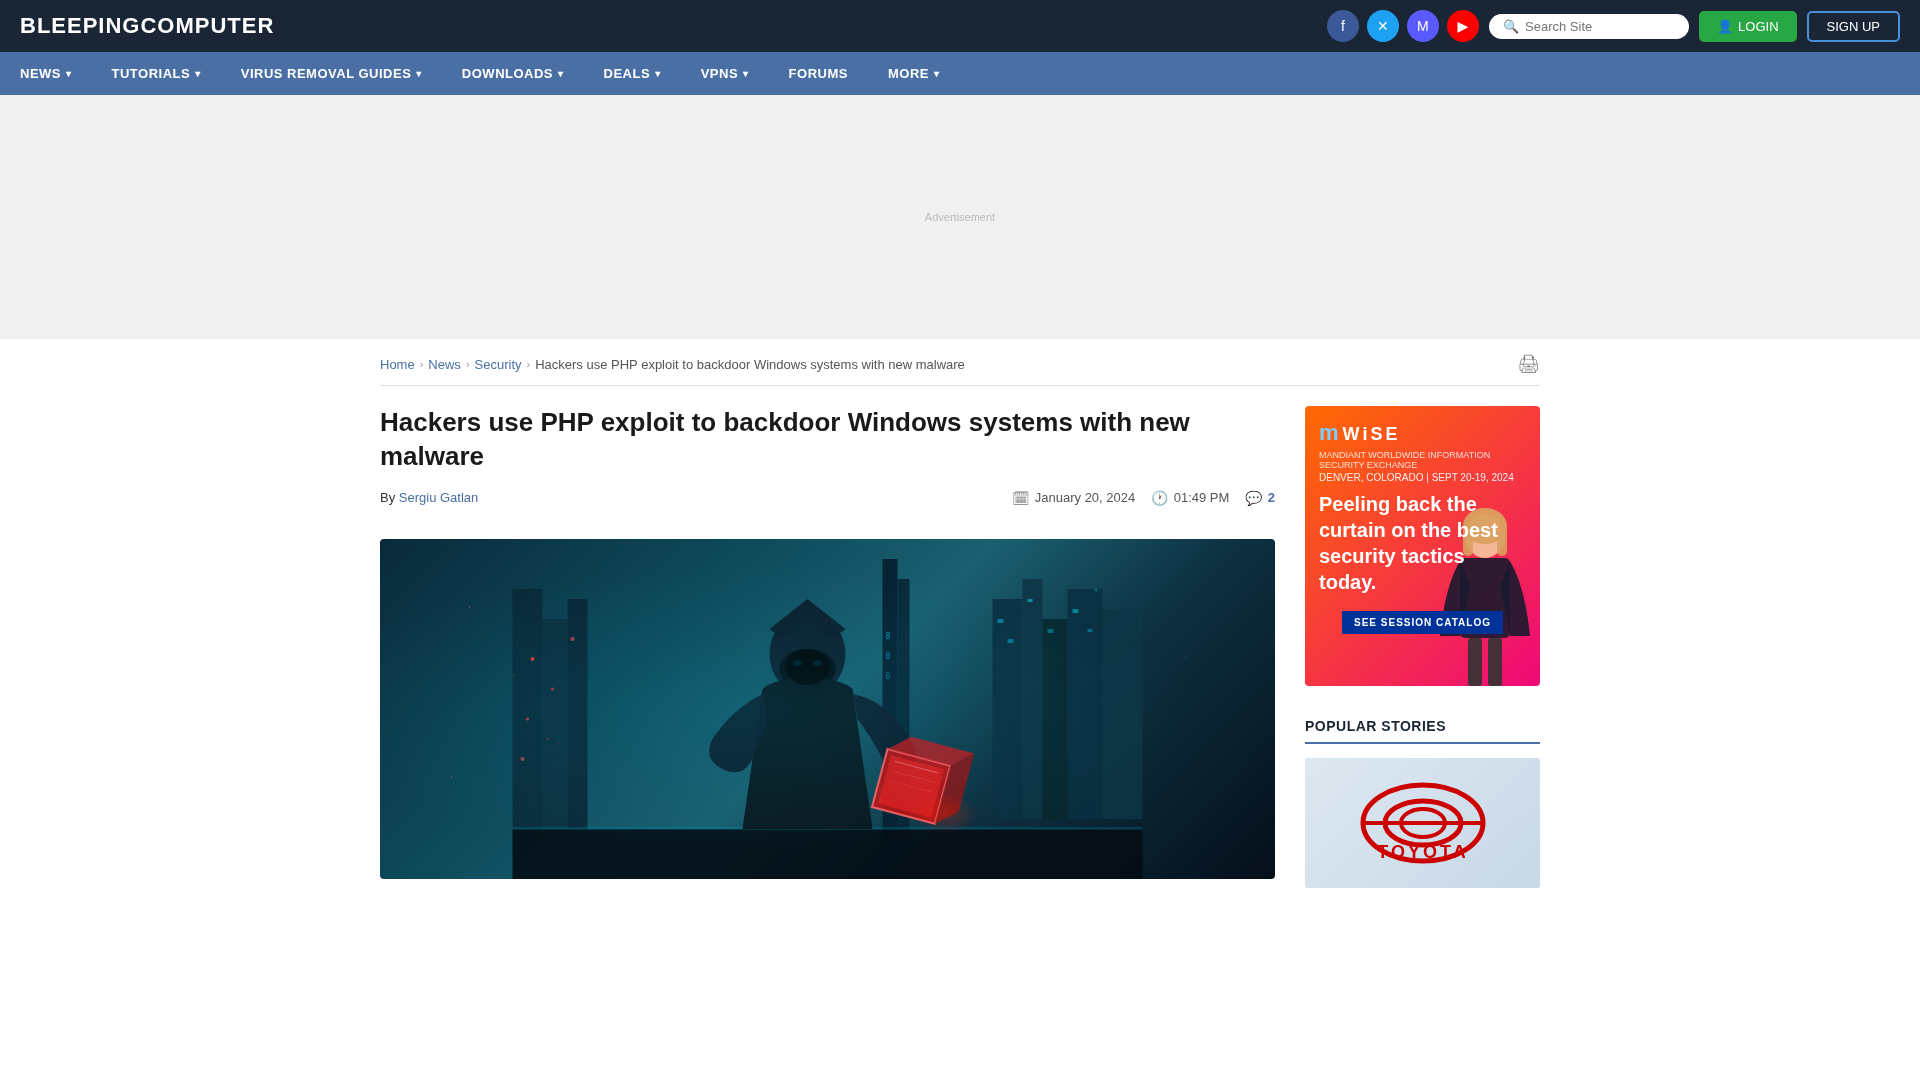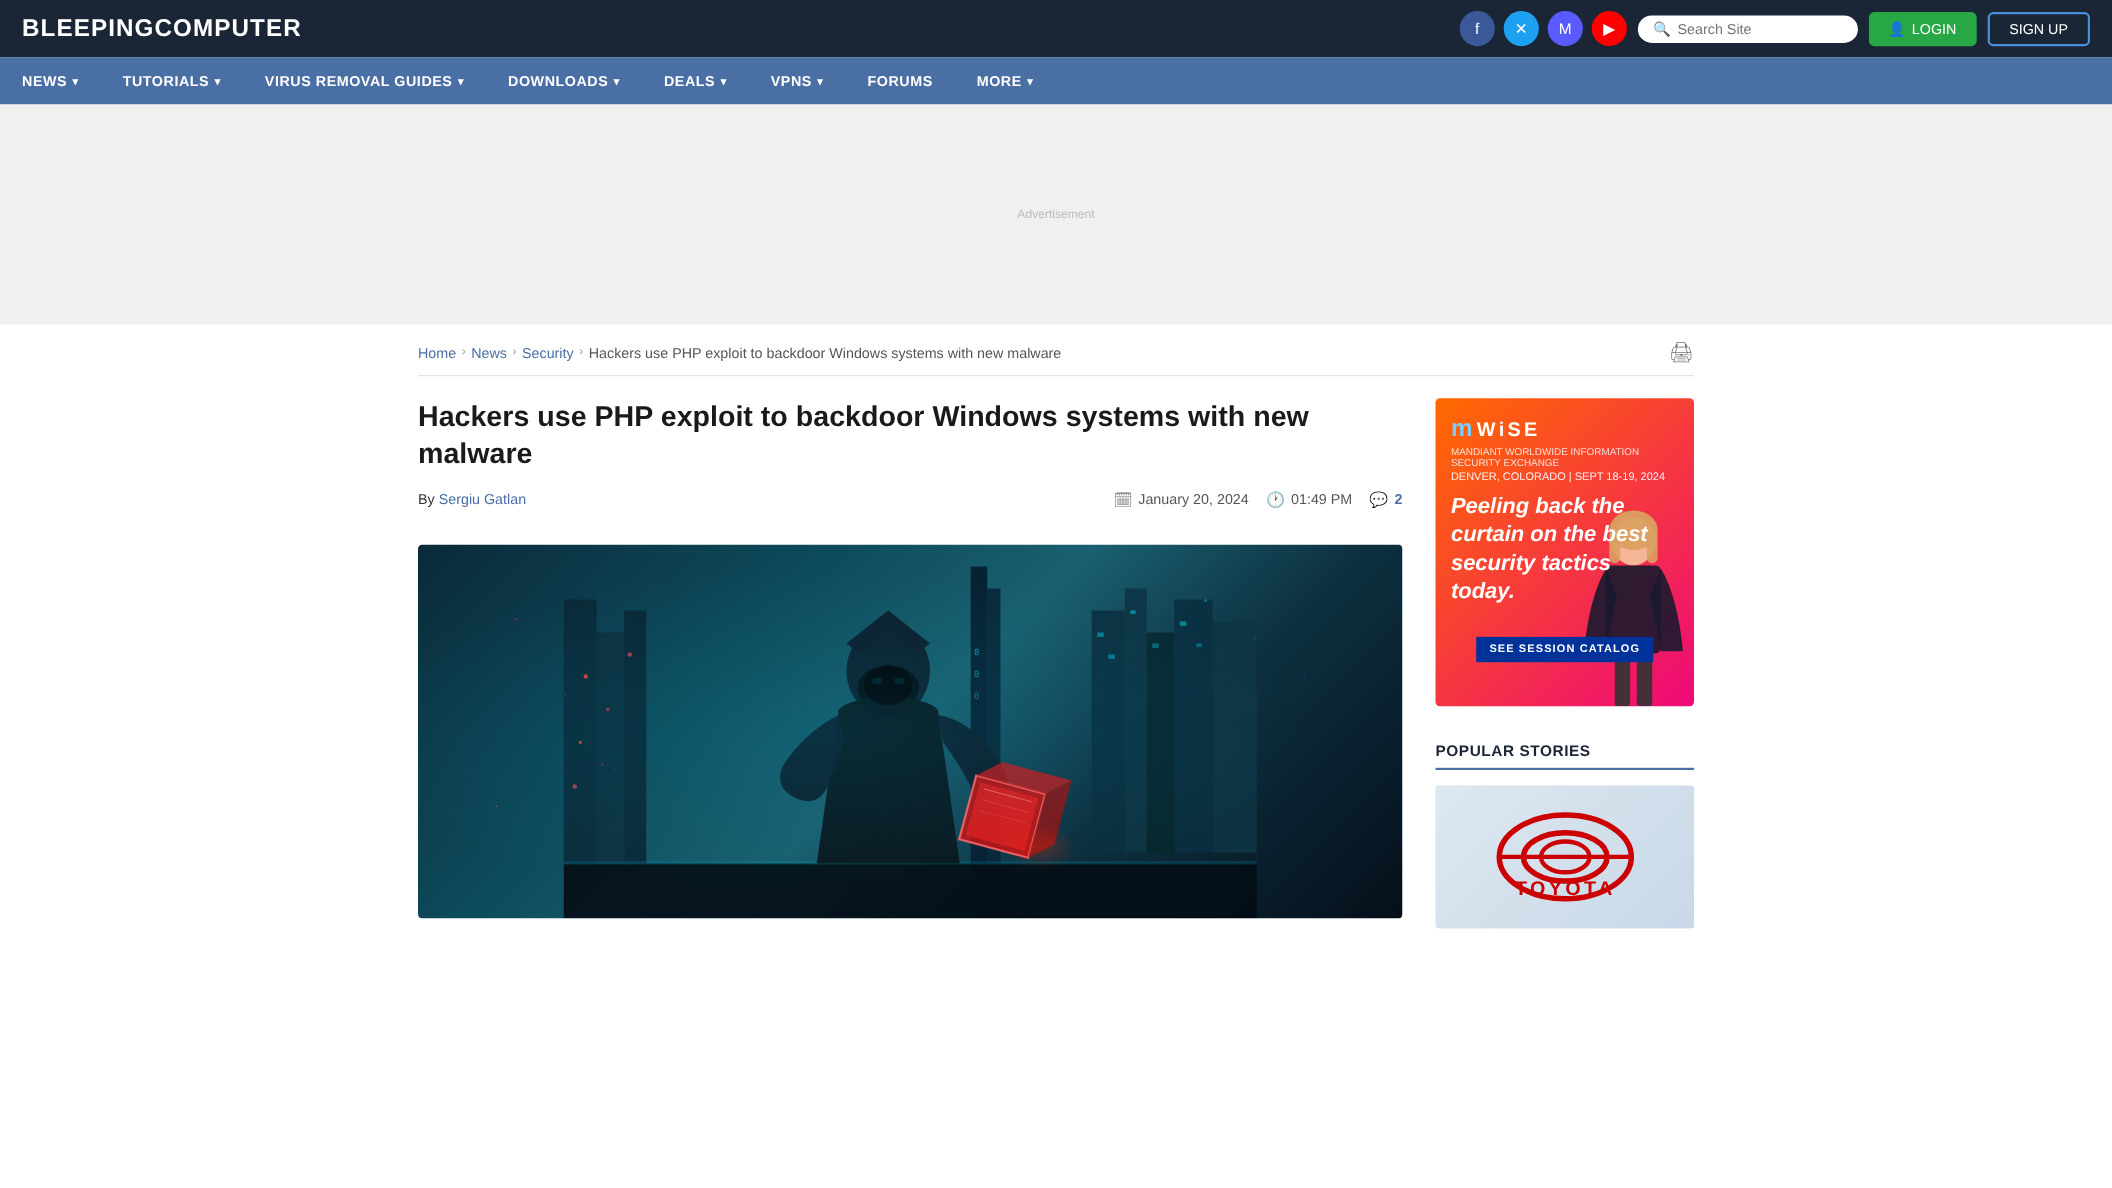--- a/index.html
+++ b/index.html
@@ -103,21 +103,21 @@
       align-items: center;
       gap: 5px;
       white-space: nowrap;
       text-decoration: none;
     }
     .nav-arrow { font-size: 10px; }
 
     
     .ad-banner {
       background: #f0f0f0;
-      height: 200px;
+      height: 244px;
       display: flex;
       align-items: center;
       justify-content: center;
       color: #aaa;
       font-size: 12px;
     }
 
     
     .main-container {
       max-width: 1200px;
@@ -262,22 +262,21 @@
       display: flex;
       align-items: baseline;
       gap: 2px;
       margin-bottom: 4px;
     }
     .ad-event-info { font-size: 10px; color: rgba(255,255,255,0.9); margin-bottom: 8px; }
     .ad-tagline {
       font-size: 20px;
       font-weight: 700;
       line-height: 1.3;
-      margin-bottom: 28px;
-      font-style: italic;
+      margin-bottom: 16px;
     }
     .ad-cta-btn {
       background: #003399;
       color: #fff;
       padding: 6px 12px;
       font-size: 10px;
       font-weight: 700;
       letter-spacing: 1px;
       display: inline-block;
       cursor: pointer;
@@ -505,21 +504,21 @@
     <aside class="sidebar">
 
       <div class="ad-sidebar">
         <div class="ad-sidebar-content">
           <div class="ad-logo">
             <span style="color:#7ecbff; font-weight:900; font-size:22px;">m</span>
               <span style="color:#fff; font-weight:900; font-size:18px; letter-spacing:3px;">WiSE</span>
           </div>
           <div style="font-size:9px; color:rgba(255,255,255,0.8); margin-bottom:2px;">MANDIANT WORLDWIDE INFORMATION SECURITY EXCHANGE</div>
           <div class="ad-event-info">
-            <span>DENVER, COLORADO</span> | <span>SEPT 18-19, 2024</span>
+            <span>DENVER, COLORADO</span> | <span>SEPT 20-19, 2024</span>
           </div>
           <div class="ad-tagline">Peeling back the curtain on the best security tactics today.</div>
           <div class="ad-cta-btn">SEE SESSION CATALOG</div>
         </div>
 
         <svg width="110" height="180" viewBox="0 0 110 180" style="position:absolute; right:0; bottom:0;" xmlns="http://www.w3.org/2000/svg">
 
           <ellipse cx="55" cy="30" rx="20" ry="22" fill="#f5c5a0" opacity="0.9"></ellipse>
           <rect x="30" y="52" width="50" height="80" rx="5" fill="#1a1a2e" opacity="0.9"></rect>
           <path d="M30 55 Q15 80 10 130 L30 130 Q35 100 40 80 Z" fill="#1a1a2e" opacity="0.9"></path>

